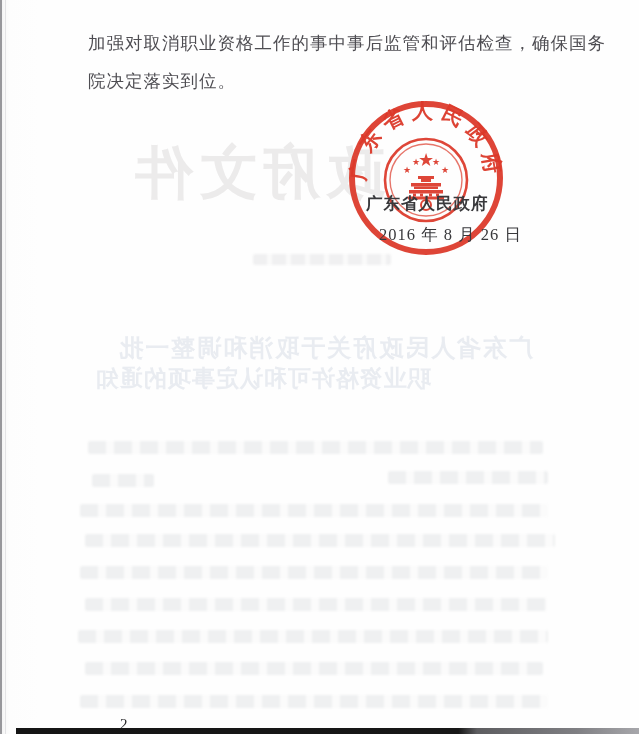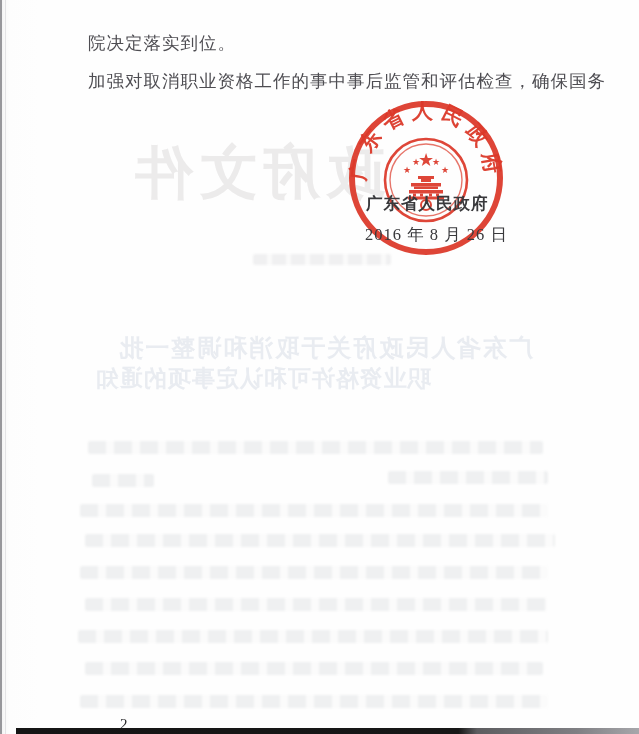--- a/index.html
+++ b/index.html
@@ -53,21 +53,21 @@
   }
 
   
   .seal{position:absolute;left:344px;top:96px;width:164px;height:164px;}
   .stamp-issuer{
     position:absolute;left:366px;top:193px;width:200px;
     font-size:16.5px;letter-spacing:1px;color:var(--stamp-ink);font-weight:bold;
     white-space:nowrap;
   }
   .stamp-date{
-    position:absolute;left:365px;top:224px;width:220px;
+    position:absolute;left:379px;top:224px;width:220px;
     font-size:16.5px;letter-spacing:1px;color:var(--stamp-ink);
     white-space:nowrap;
   }
 
   
   .page-number{
     position:absolute;left:120px;top:716px;font-size:15px;color:#2c2c2e;
     font-family:"Liberation Serif","DejaVu Serif",serif;
   }
   .bottom-bar{
@@ -94,22 +94,22 @@
       <div class="ghost-bar" style="left: 80px; top: 504px; width: 468px;"></div>
       <div class="ghost-bar" style="left: 85px; top: 534px; width: 470px;"></div>
       <div class="ghost-bar" style="left: 80px; top: 566px; width: 468px;"></div>
       <div class="ghost-bar" style="left: 85px; top: 598px; width: 462px;"></div>
       <div class="ghost-bar" style="left: 78px; top: 630px; width: 470px;"></div>
       <div class="ghost-bar" style="left: 85px; top: 662px; width: 458px;"></div>
       <div class="ghost-bar" style="left: 80px; top: 695px; width: 468px;"></div>
     </div>
 
   <div class="para">
+    <div class="pline">加强对取消职业资格工作的事中事后监管和评估检查，确保国务</div>
     <div class="pline">院决定落实到位。</div>
-    <div class="pline">加强对取消职业资格工作的事中事后监管和评估检查，确保国务</div>
   </div>
 
   <div class="seal">
     <svg width="164" height="164" viewBox="-82 -82 164 164">
       <g fill="none" stroke="var(--seal-red)" opacity="0.94">
         <circle cx="0" cy="0" r="74" stroke-width="6"></circle>
       </g>
       <path id="sealArc" d="M -47 37 A 60 60 0 1 1 47 37" fill="none"></path>
       <text font-size="21" font-weight="bold" fill="var(--seal-red)" letter-spacing="7" opacity="0.95" font-family="Liberation Serif, DejaVu Serif, serif">
         <textPath href="#sealArc" startOffset="50%" text-anchor="middle">广东省人民政府</textPath>

